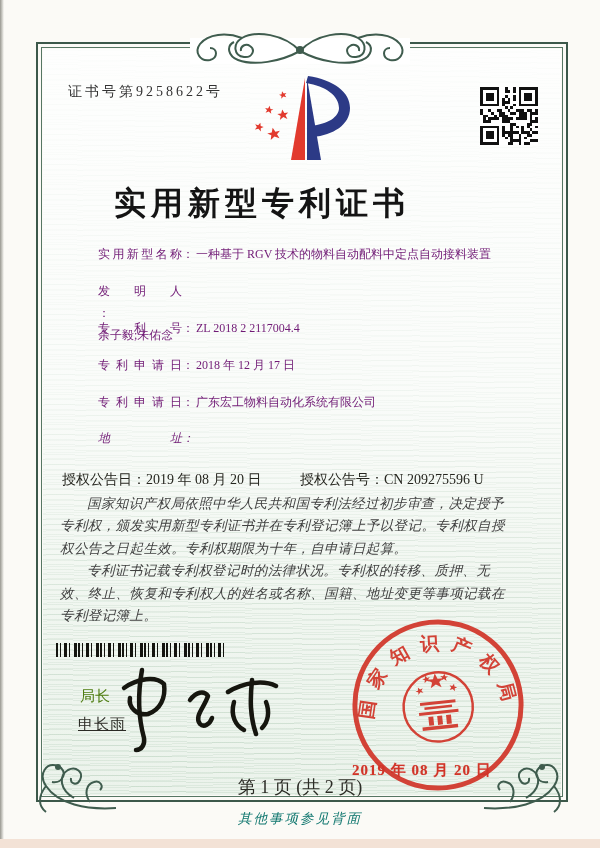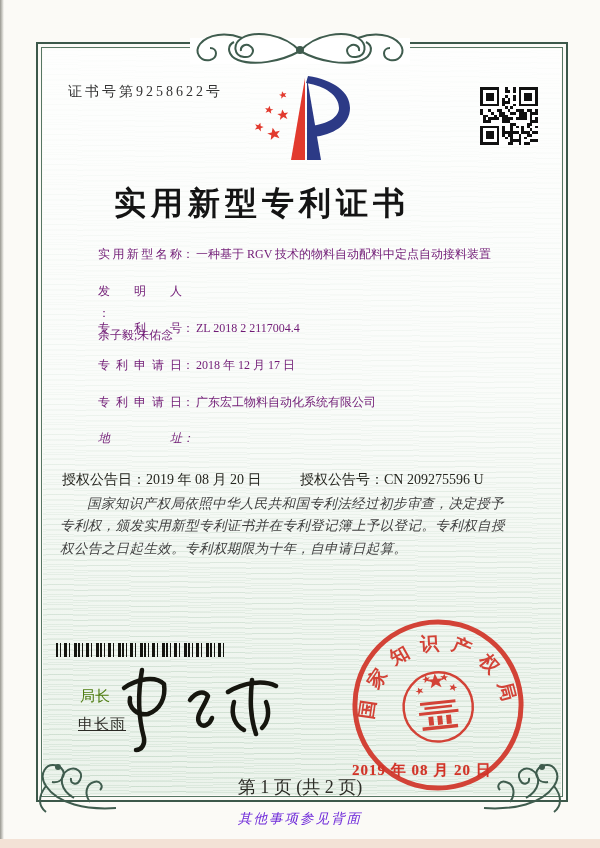--- a/index.html
+++ b/index.html
@@ -66,21 +66,21 @@
   .signer-title { left:80px; top:687px; font-size:15px; color:#4d7c0f; }
   .signer-name  { left:78px; top:715px; font-size:15px; letter-spacing:1px; color:#2b2b25;text-decoration:underline; }
   .signature { left:112px; top:658px; }
 
   .seal { left:349px; top:616px; width:178px; height:178px; transform:rotate(-6deg); opacity:.92; }
   .seal-date { left:352px; top:761px; font-size:15px; color:#d13428; letter-spacing:1px;
     font-weight:bold; text-shadow:0 0 1px rgba(209,52,40,.4); }
 
   .page-info { left:0; top:775px; width:600px; text-align:center; font-size:18px; color:#2c2c26; }
   .back-note { left:0; top:810px; width:600px; text-align:center; font-size:13.5px;
-    font-style:italic; color:#6d28d9; letter-spacing:2px; }
+    font-style:italic; color:#0f766e; letter-spacing:2px; }
 </style>
 </head>
 <body>
 
 <div class="edge-left"></div>
 
 <div class="frame-outer">
   <div class="frame-inner">
     <div class="guilloche"></div>
   </div>
@@ -303,20 +303,21 @@
     <span class="colon">：</span>
 </div>
 
 <div class="abs row-grant">
   <span>授权公告日</span><span>：</span><span>2019 年 08 月 20 日</span>
   <span class="grant-no-group"><span>授权公告号</span><span>：</span><span>CN 209275596 U</span></span>
 </div>
 
 <div class="abs paras">
   <p>国家知识产权局依照中华人民共和国专利法经过初步审查，决定授予专利权，颁发实用新型专利证书并在专利登记簿上予以登记。专利权自授权公告之日起生效。专利权期限为十年，自申请日起算。</p>
+  <p>专利证书记载专利权登记时的法律状况。专利权的转移、质押、无效、终止、恢复和专利权人的姓名或名称、国籍、地址变更等事项记载在专利登记簿上。</p>
 </div>
 
 <div class="abs barcode"></div>
 
 <div class="abs signer-title">局长</div>
 <div class="abs signer-name">申长雨</div>
 
 <svg class="abs signature" width="175" height="100" viewBox="0 0 175 100">
   <g fill="none" stroke="#16160f" stroke-width="4.5" stroke-linecap="round" stroke-linejoin="round">
     <path d="M30,12 C26,34 26,58 32,80 C33,86 30,92 24,92"></path>

